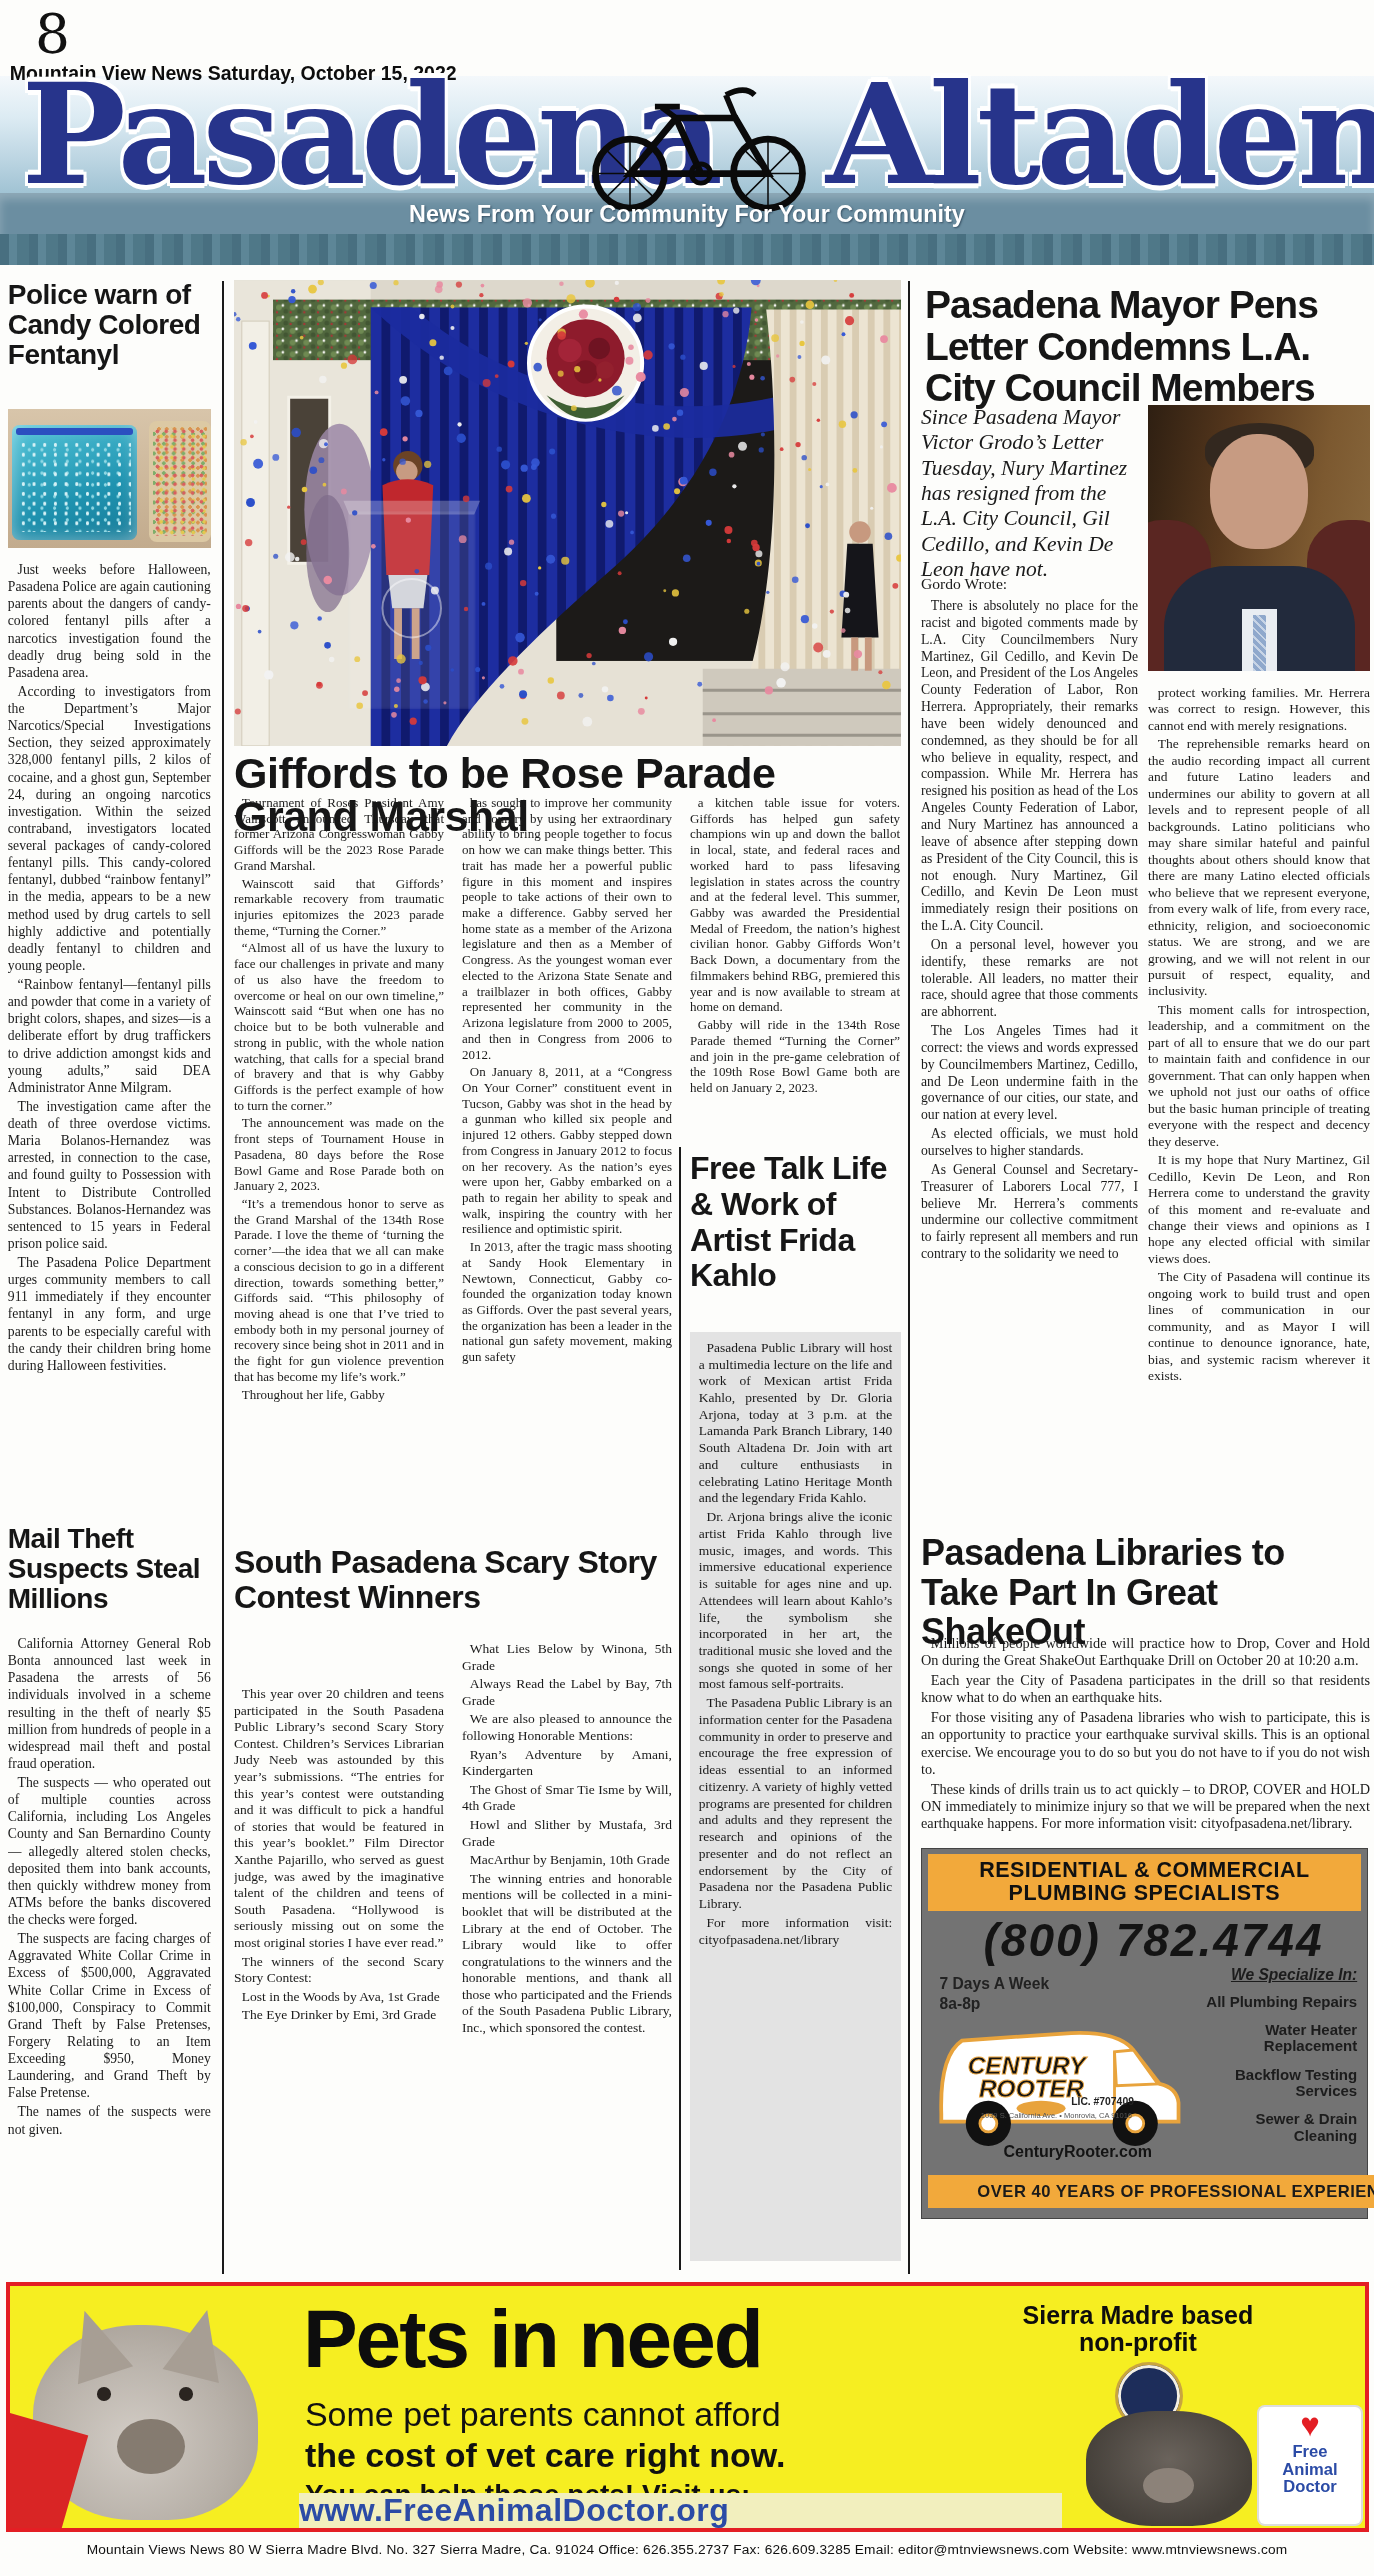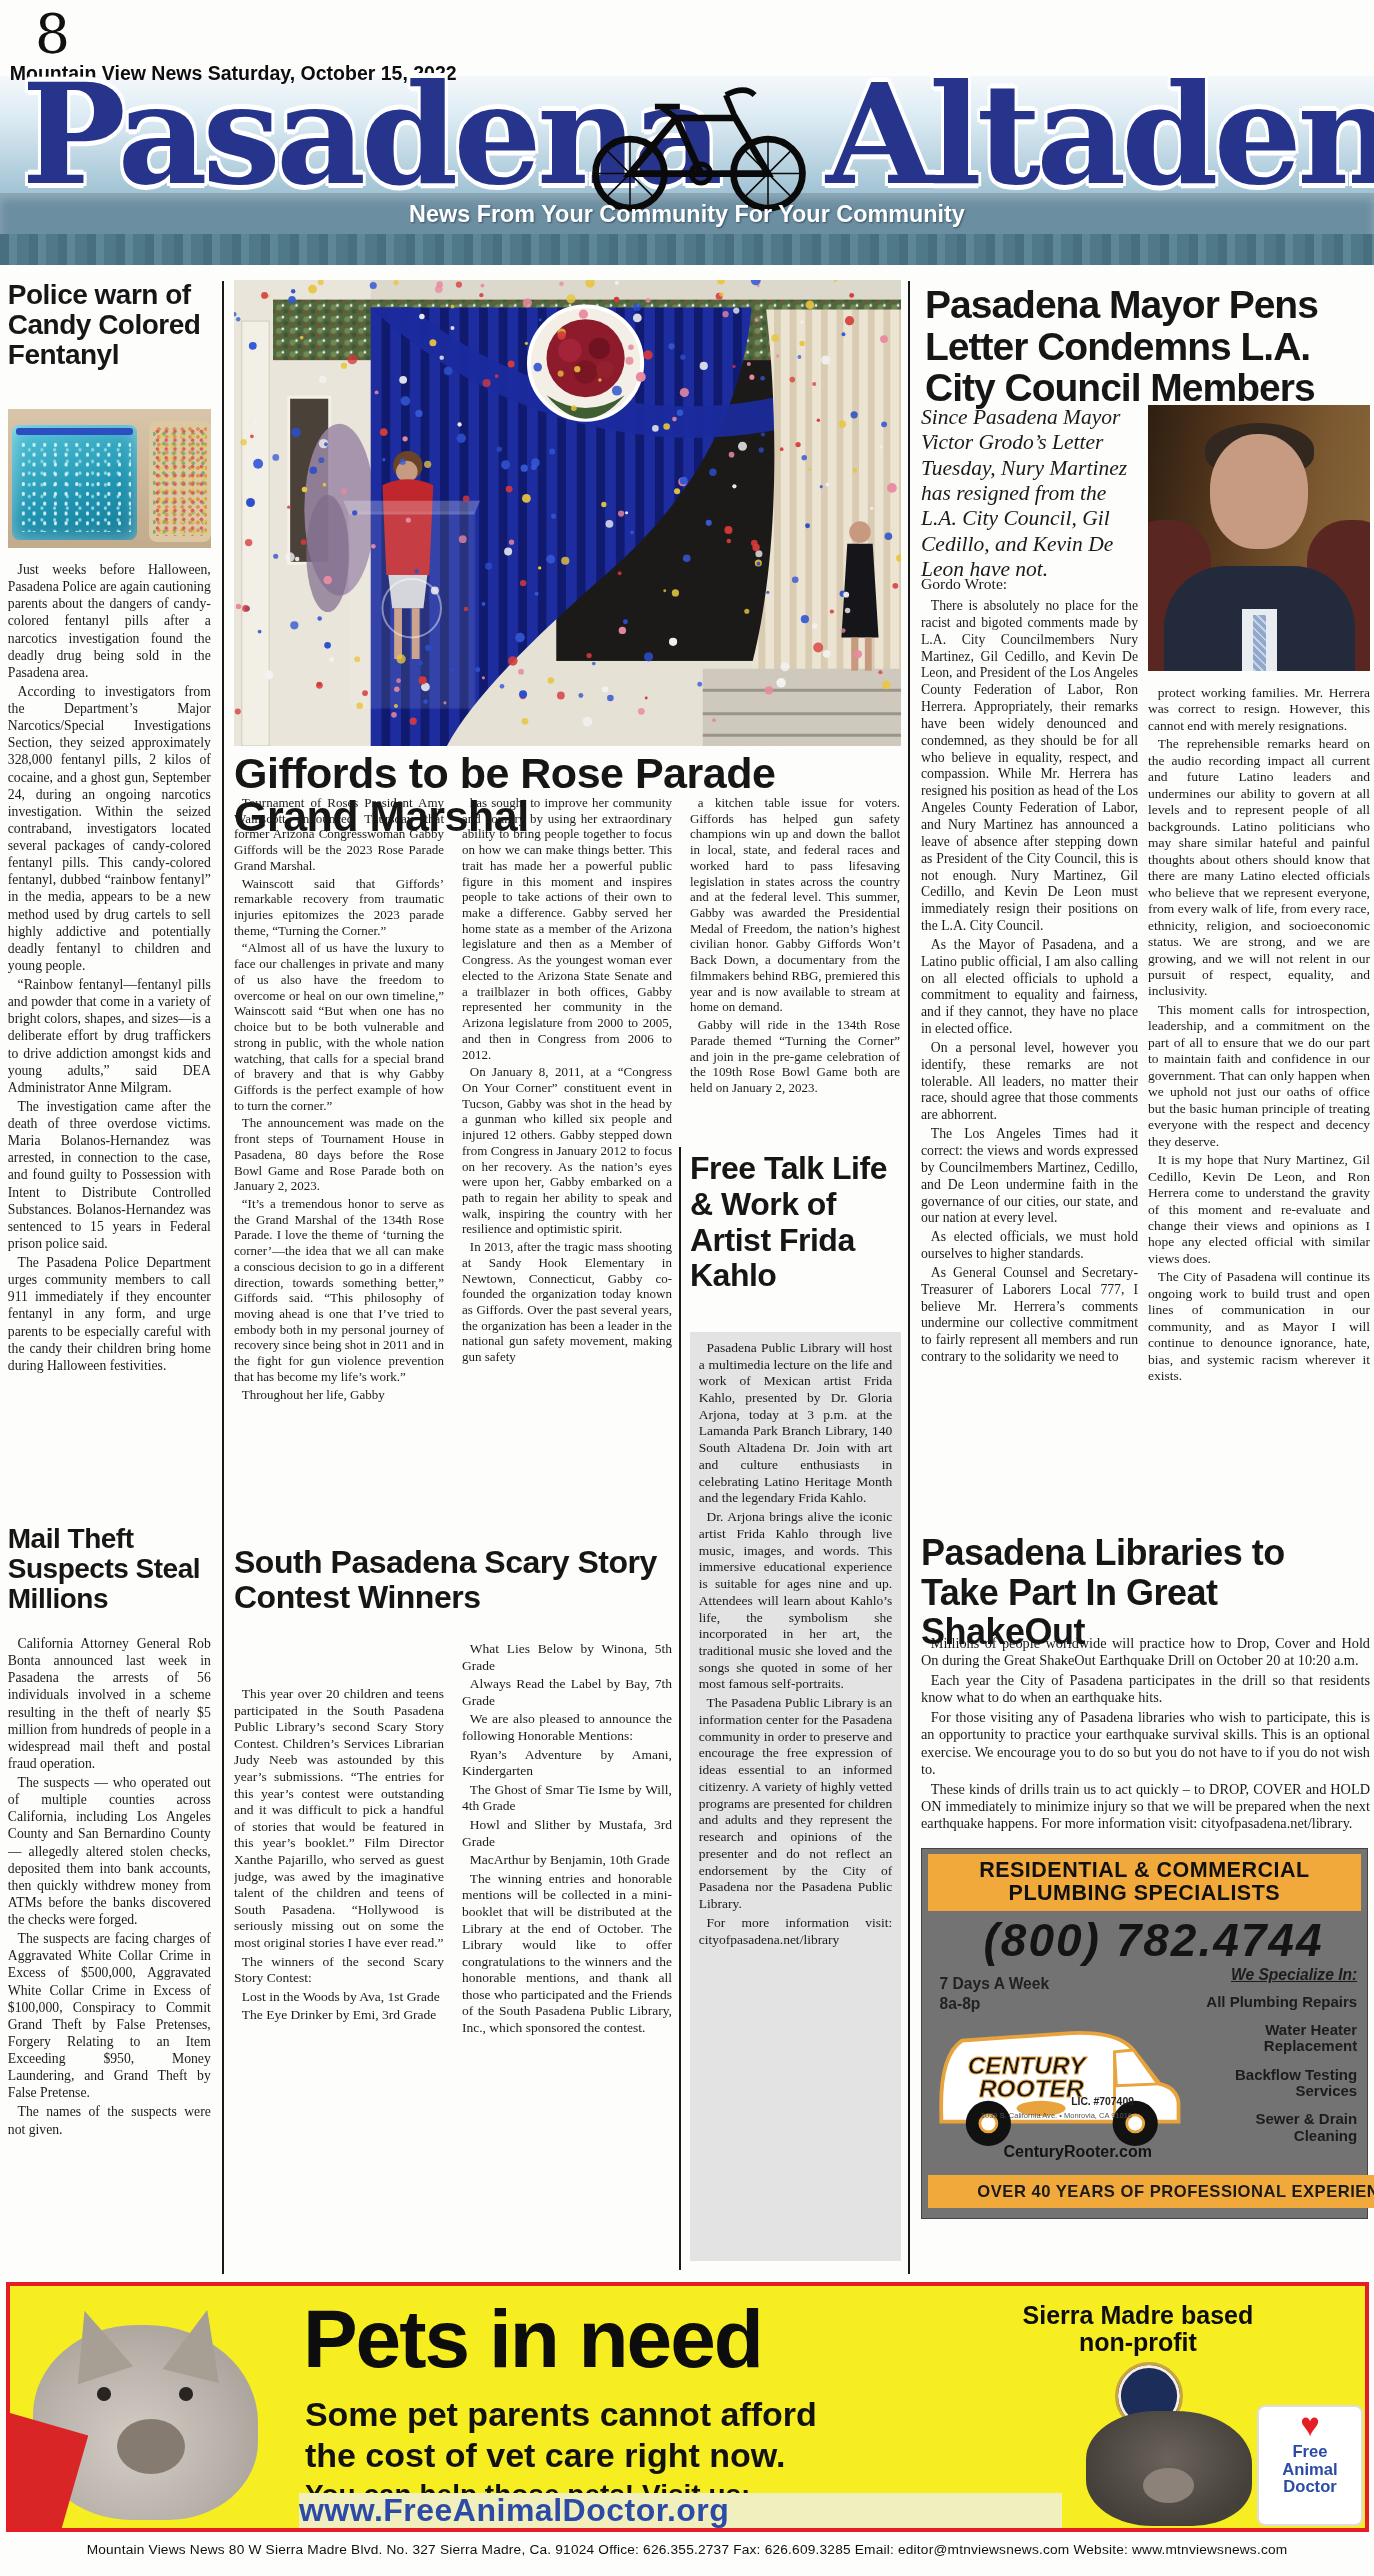--- a/index.html
+++ b/index.html
@@ -121,21 +121,21 @@
      background:radial-gradient(ellipse at 45% 60%,#d3cdc6 0%,#b7b0a8 55%,#9d958c 100%);}
   #dog-left .ear{position:absolute;width:0;height:0;border-left:29px solid transparent;border-right:29px solid transparent;
      border-bottom:68px solid #a79e94;top:-15.6px;}
   #dog-left .ear.e1{left:33px;transform:rotate(-18deg);}
   #dog-left .ear.e2{left:137px;transform:rotate(14deg);}
   #dog-left .muzzle{position:absolute;left:84px;top:94px;width:68px;height:55px;border-radius:50%;background:#857b70;}
   #dog-left .eye{position:absolute;width:13.7px;height:13.7px;border-radius:50%;background:#2a2420;top:62px;}
   #dog-left .eye.y1{left:64px;} #dog-left .eye.y2{left:146px;}
   #red-wedge{position:absolute;left:-21.5px;bottom:-15.6px;width:82px;height:115px;background:#d92525;transform:rotate(16deg);}
   #pets-title{position:absolute;left:293px;top:5.9px;font-weight:900;font-size:82px;color:#0d0d0d;letter-spacing:-2px;}
-  #pets-line1{position:absolute;left:295px;top:109px;font-weight:700;font-size:34px;color:#111;}
+  #pets-line1{position:absolute;left:295px;top:109px;font-weight:400;font-size:34px;color:#111;}
   #pets-line2{position:absolute;left:295px;top:150px;font-weight:800;font-size:34px;color:#111;}
   #pets-line3{position:absolute;left:295px;top:193px;font-weight:800;font-size:28px;color:#111;}
   #pets-url-band{position:absolute;left:289px;bottom:0px;width:763px;height:35px;background:#f2efbe;
      display:flex;align-items:center;justify-content:flex-start;}
   #pets-url{font-weight:800;font-size:32px;color:#2b4ba6;letter-spacing:0.5px;}
   #pets-nonprofit{position:absolute;right:102px;top:15.6px;width:250px;text-align:center;
      font-weight:800;font-size:25px;line-height:1.1;color:#0d0d0d;}
   #city-seal{position:absolute;right:182px;top:76px;width:62px;height:62px;border-radius:50%;
      background:#1d2d5a;border:3.9px solid #c9a53f;box-shadow:inset 0 0 0 2.9px #f4f0e4;}
   #dog-right{position:absolute;right:113px;top:125px;width:166px;height:115px;border-radius:42% 46% 36% 40%;
@@ -586,21 +586,20 @@
         <p>The winning entries and honorable mentions will be collected in a mini-booklet that will be distributed at the Library at the end of October. The Library would like to offer congratulations to the winners and the honorable mentions, and thank all those who participated and the Friends of the South Pasadena Public Library, Inc., which sponsored the contest.</p>
       </div>
   </div>
 
   <div id="right">
     <h1 id="mayor-head" class="hsans" style="margin:4px;">Pasadena Mayor Pens Letter Condemns L.A. City Council Members</h1>
     <div id="mayor-lede">Since Pasadena Mayor Victor Grodo’s Letter Tuesday, Nury Martinez has resigned from the L.A. City Council, Gil Cedillo, and Kevin De Leon have not.</div>
     <div id="mayor-intro">Gordo Wrote:</div>
     <div id="mayor-col1" class="body">
         <p>There is absolutely no place for the racist and bigoted comments made by L.A. City Councilmembers Nury Martinez, Gil Cedillo, and Kevin De Leon, and President of the Los Angeles County Federation of Labor, Ron Herrera. Appropriately, their remarks have been widely denounced and condemned, as they should be for all who believe in equality, respect, and compassion. While Mr. Herrera has resigned his position as head of the Los Angeles County Federation of Labor, and Nury Martinez has announced a leave of absence after stepping down as President of the City Council, this is not enough. Nury Martinez, Gil Cedillo, and Kevin De Leon must immediately resign their positions on the L.A. City Council.</p>
-        <p>As the Mayor of Pasadena, and a Latino public official, I am also calling on all elected officials to uphold a commitment to equality and fairness, and if they cannot, they have no place in elected office.</p>
         <p>On a personal level, however you identify, these remarks are not tolerable. All leaders, no matter their race, should agree that those comments are abhorrent.</p>
         <p>The Los Angeles Times had it correct: the views and words expressed by Councilmembers Martinez, Cedillo, and De Leon undermine faith in the governance of our cities, our state, and our nation at every level.</p>
         <p>As elected officials, we must hold ourselves to higher standards.</p>
         <p>As General Counsel and Secretary-Treasurer of Laborers Local 777, I believe Mr. Herrera’s comments undermine our collective commitment to fairly represent all members and run contrary to the solidarity we need to</p>
       </div>
     <div id="mayor-photo">
       <div class="chair l"></div>
         <div class="chair r"></div>
       <div class="suit"></div>
         <div class="shirt"></div>

